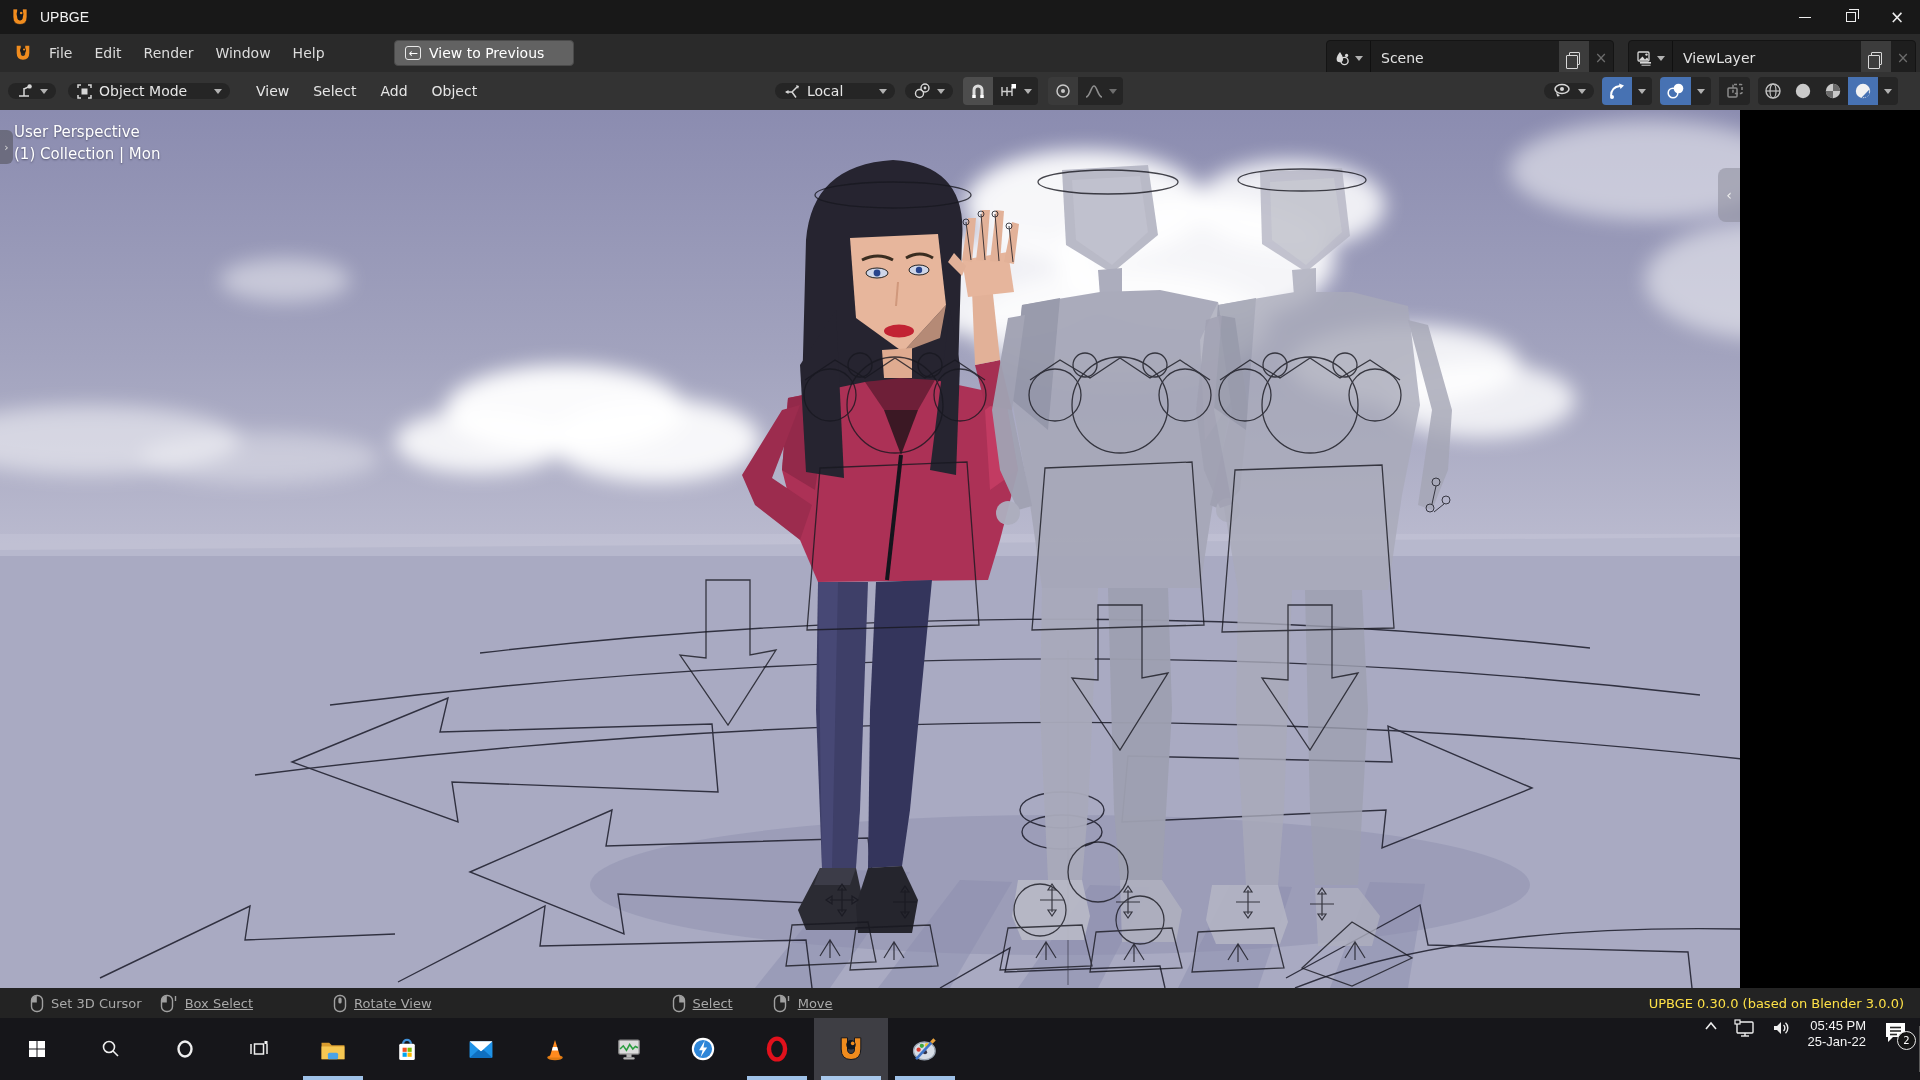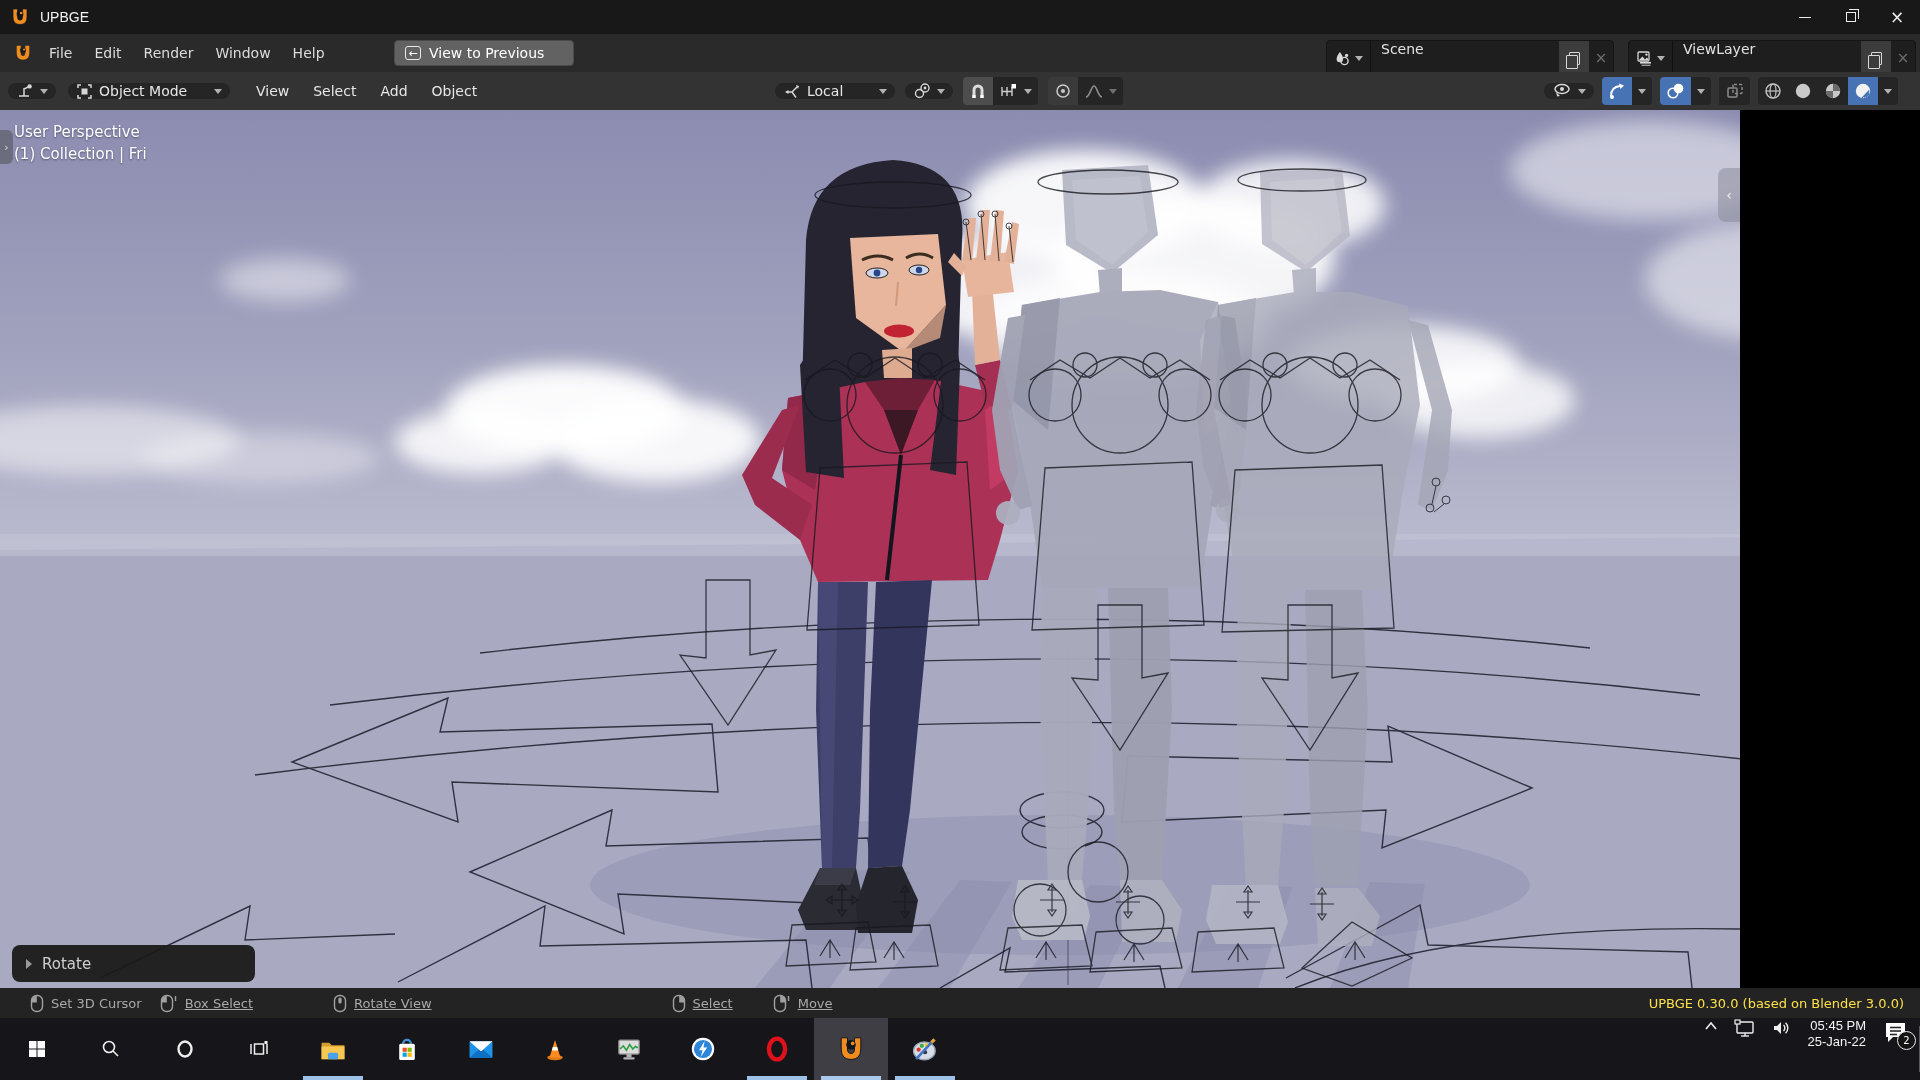--- a/index.html
+++ b/index.html
@@ -23,21 +23,21 @@
   .menubar { position:absolute; left:0; top:34px; width:1920px; height:38px;
     background:#2a2a2a; display:flex; align-items:center; color:#dcdcdc; font-size:14px; }
   .menubar .blogo { margin-left:14px; margin-right:6px; }
   .menu-item { padding:4px 11px; border-radius:4px; }
   .back-btn { position:absolute; left:394px; top:6px; height:26px; width:180px;
     background:#626262; border-radius:4px; display:flex; align-items:center;
     color:#fff; font-size:14px; gap:8px; padding:0 10px; border:1px solid #4a4a4a; }
   .back-arrow-box { width:16px; height:14px; border:1.3px solid #e8e8e8; border-radius:3px;
     display:flex; align-items:center; justify-content:center; font-size:11px; line-height:1; }
   .id-widget { position:absolute; top:6px; height:36px; width:288px; background:#1e1e1e;
-    border:1px solid #141414; border-radius:4px; display:flex; align-items:flex-start; overflow:hidden; }
+    border:1px solid #141414; border-radius:4px; display:flex; align-items:center; overflow:hidden; }
   .id-widget .icon-zone { display:flex; align-items:center; gap:4px; padding:0 7px; height:100%;
     border-right:1px solid #101010; }
   .id-widget .id-label { flex:1; padding-left:10px; font-size:14px; color:#e2e2e2; }
   .id-widget .copy-btn { width:30px; height:100%; background:#3c3c3c; display:flex;
     align-items:center; justify-content:center; }
   .id-widget .x-btn { width:24px; height:100%; display:flex; align-items:center;
     justify-content:center; color:#6d6d6d; font-size:15px; }
   .copy-glyph { width:11px; height:13px; border:1.3px solid #d8d8d8; position:relative; border-radius:1px; }
   .copy-glyph:before { content:""; position:absolute; left:-4px; top:2px; width:10px; height:12px;
     background:#3c3c3c; border:1.3px solid #d8d8d8; border-radius:1px; }
@@ -538,21 +538,21 @@
         <path d="M1052,778 v24 M1040,790 h24 M1052,774 l-4,6 h8 Z M1052,806 l-4,-6 h8 Z"></path>
         <path d="M1128,780 v24 M1116,792 h24 M1128,776 l-4,6 h8 Z M1128,808 l-4,-6 h8 Z"></path>
         <path d="M1248,780 v24 M1236,792 h24 M1248,776 l-4,6 h8 Z M1248,808 l-4,-6 h8 Z"></path>
         <path d="M1322,782 v24 M1310,794 h24 M1322,778 l-4,6 h8 Z M1322,810 l-4,-6 h8 Z"></path>
       </g>
     </g>
   </svg>
 
   <div class="vp-text">
     <div>User Perspective</div>
-    <div>(1) Collection | Fri</div>
+    <div>(1) Collection | Mon</div>
   </div>
 
   <div class="edge-tab-left">›</div>
   <div class="edge-tab-right">‹</div>
 
   <svg class="gizmo-box" viewBox="0 0 120 120">
     <line x1="60" y1="25" x2="60" y2="60" stroke="#4b82c8" stroke-width="2.6"></line>
     <line x1="60" y1="60" x2="93" y2="60" stroke="#d94a5e" stroke-width="2.6"></line>
     <circle cx="60" cy="108" r="11" fill="#45637f" stroke="#5a7da0" stroke-width="1.5"></circle>
     <circle cx="14" cy="60" r="11" fill="#7c3f4a" stroke="#c8505e" stroke-width="1.5"></circle>
@@ -601,24 +601,20 @@
         <polygon points="3,16 18,16 14.6,6 6.4,6"></polygon>
         <line x1="8" y1="6" x2="6.6" y2="16"></line>
           <line x1="10.5" y1="6" x2="10.5" y2="16"></line>
           <line x1="13" y1="6" x2="14.4" y2="16"></line>
         <line x1="5.3" y1="9.3" x2="15.7" y2="9.3"></line>
           <line x1="4.3" y1="12.6" x2="16.7" y2="12.6"></line>
       </g>
     </svg>
   </div>
 
-  <div class="op-panel">
-    <div class="tri-right"></div>
-    <span>Rotate</span>
-  </div>
 </div>
 
 <div class="statusbar">
   <span class="hint">
     <svg width="14" height="19" viewBox="0 0 14 19">
       <rect x="1.5" y="1.5" width="11" height="16" rx="5" fill="none" stroke="#a0a0a0" stroke-width="1.4"></rect>
       <path d="M6.8,1.8 V8.5 H1.7 V7 Q1.7,2.2 6.8,1.8 Z" fill="#a0a0a0"></path>
     </svg>
     <span>Set 3D Cursor</span>
   </span>

